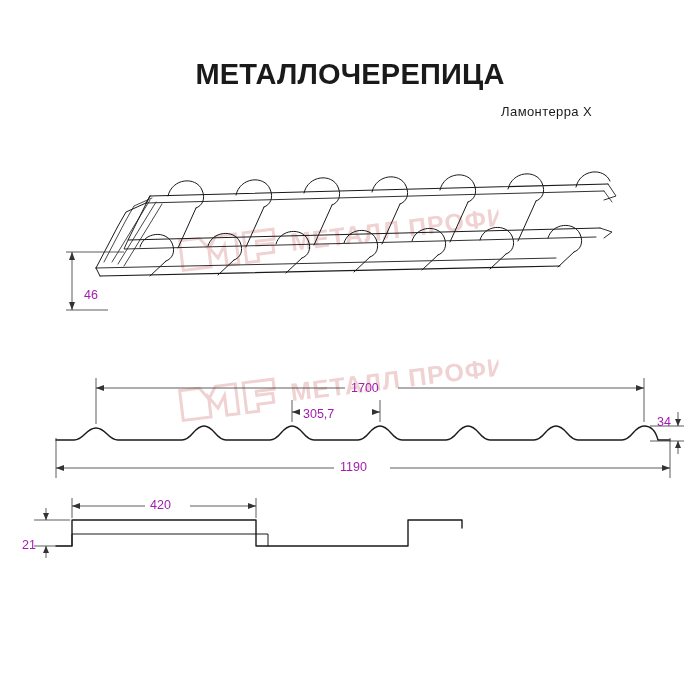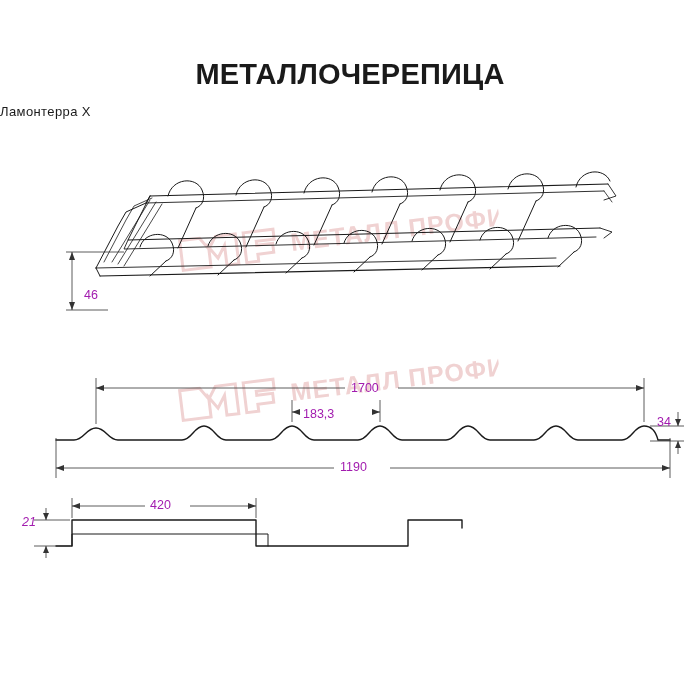--- a/index.html
+++ b/index.html
@@ -27,42 +27,42 @@
     top: 58px;
     width: 700px;
     text-align: center;
     font-size: 29px;
     font-weight: bold;
     letter-spacing: 0.2px;
     color: #1a1a1a;
   }
   .subtitle {
     position: absolute;
-    left: 0;
+    left: 16px;
     top: 104px;
     width: 576px;
-    text-align: left;
+    text-align: right;
     font-size: 13px;
     color: #1a1a1a;
     letter-spacing: 0.4px;
   }
   .dim {
     position: absolute;
     font-size: 12.5px;
     color: #a21caf;
     font-family: "Liberation Sans", sans-serif;
     white-space: nowrap;
   }
   .d-46   { left: 84px;  top: 288px; }
   .d-1100 { left: 351px; top: 381px; }
   .d-1833 { left: 303px; top: 407px; }
   .d-25   { left: 657px; top: 415px; }
   .d-1190 { left: 340px; top: 460px; }
   .d-350  { left: 150px; top: 498px; }
-  .d-21   { left: 22px;  top: 515px; font-style: italic; }
+  .d-21   { left: 22px;  top: 538px; }
   .wm {
     position: absolute;
     user-select: none;
     pointer-events: none;
   }
   .wm-text {
     color: #f0d2d2;
     font-weight: bold;
     letter-spacing: 1px;
     font-family: "Liberation Sans", sans-serif;
@@ -228,17 +228,17 @@
     <line x1="34" y1="546" x2="70" y2="546"></line>
     <line x1="46" y1="508" x2="46" y2="520"></line>
     <line x1="46" y1="546" x2="46" y2="558"></line>
     <path d="M46 520 L43 513 L49 513 Z" fill="#333" stroke="none"></path>
     <path d="M46 546 L43 553 L49 553 Z" fill="#333" stroke="none"></path>
   </g>
 </svg>
 
 <div class="dim d-46">46</div>
 <div class="dim d-1100">1700</div>
-<div class="dim d-1833">183,3</div>
+<div class="dim d-1833">305,7</div>
 <div class="dim d-25">34</div>
 <div class="dim d-1190">1190</div>
 <div class="dim d-350">420</div>
 <div class="dim d-21">21</div>
 
 </body></html>

